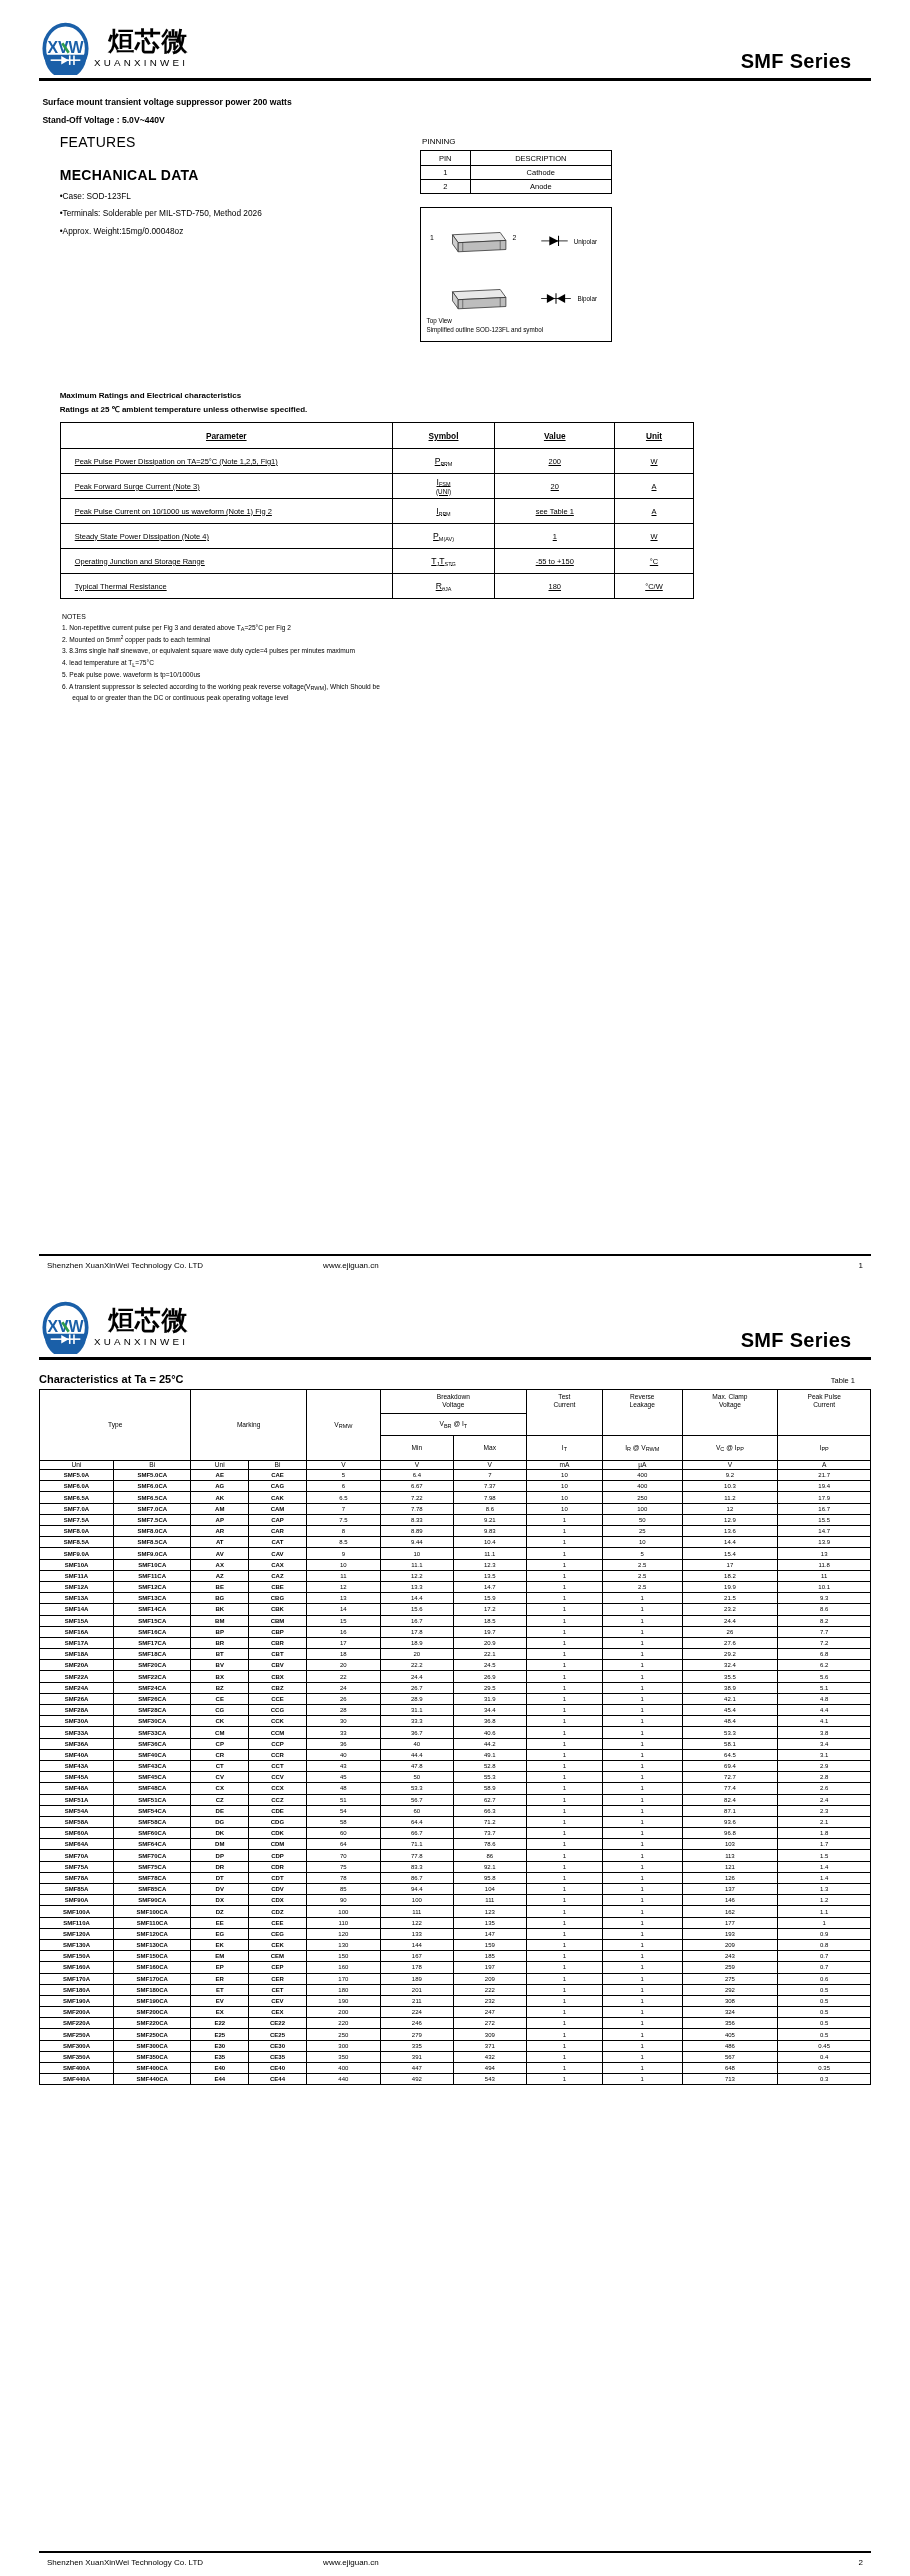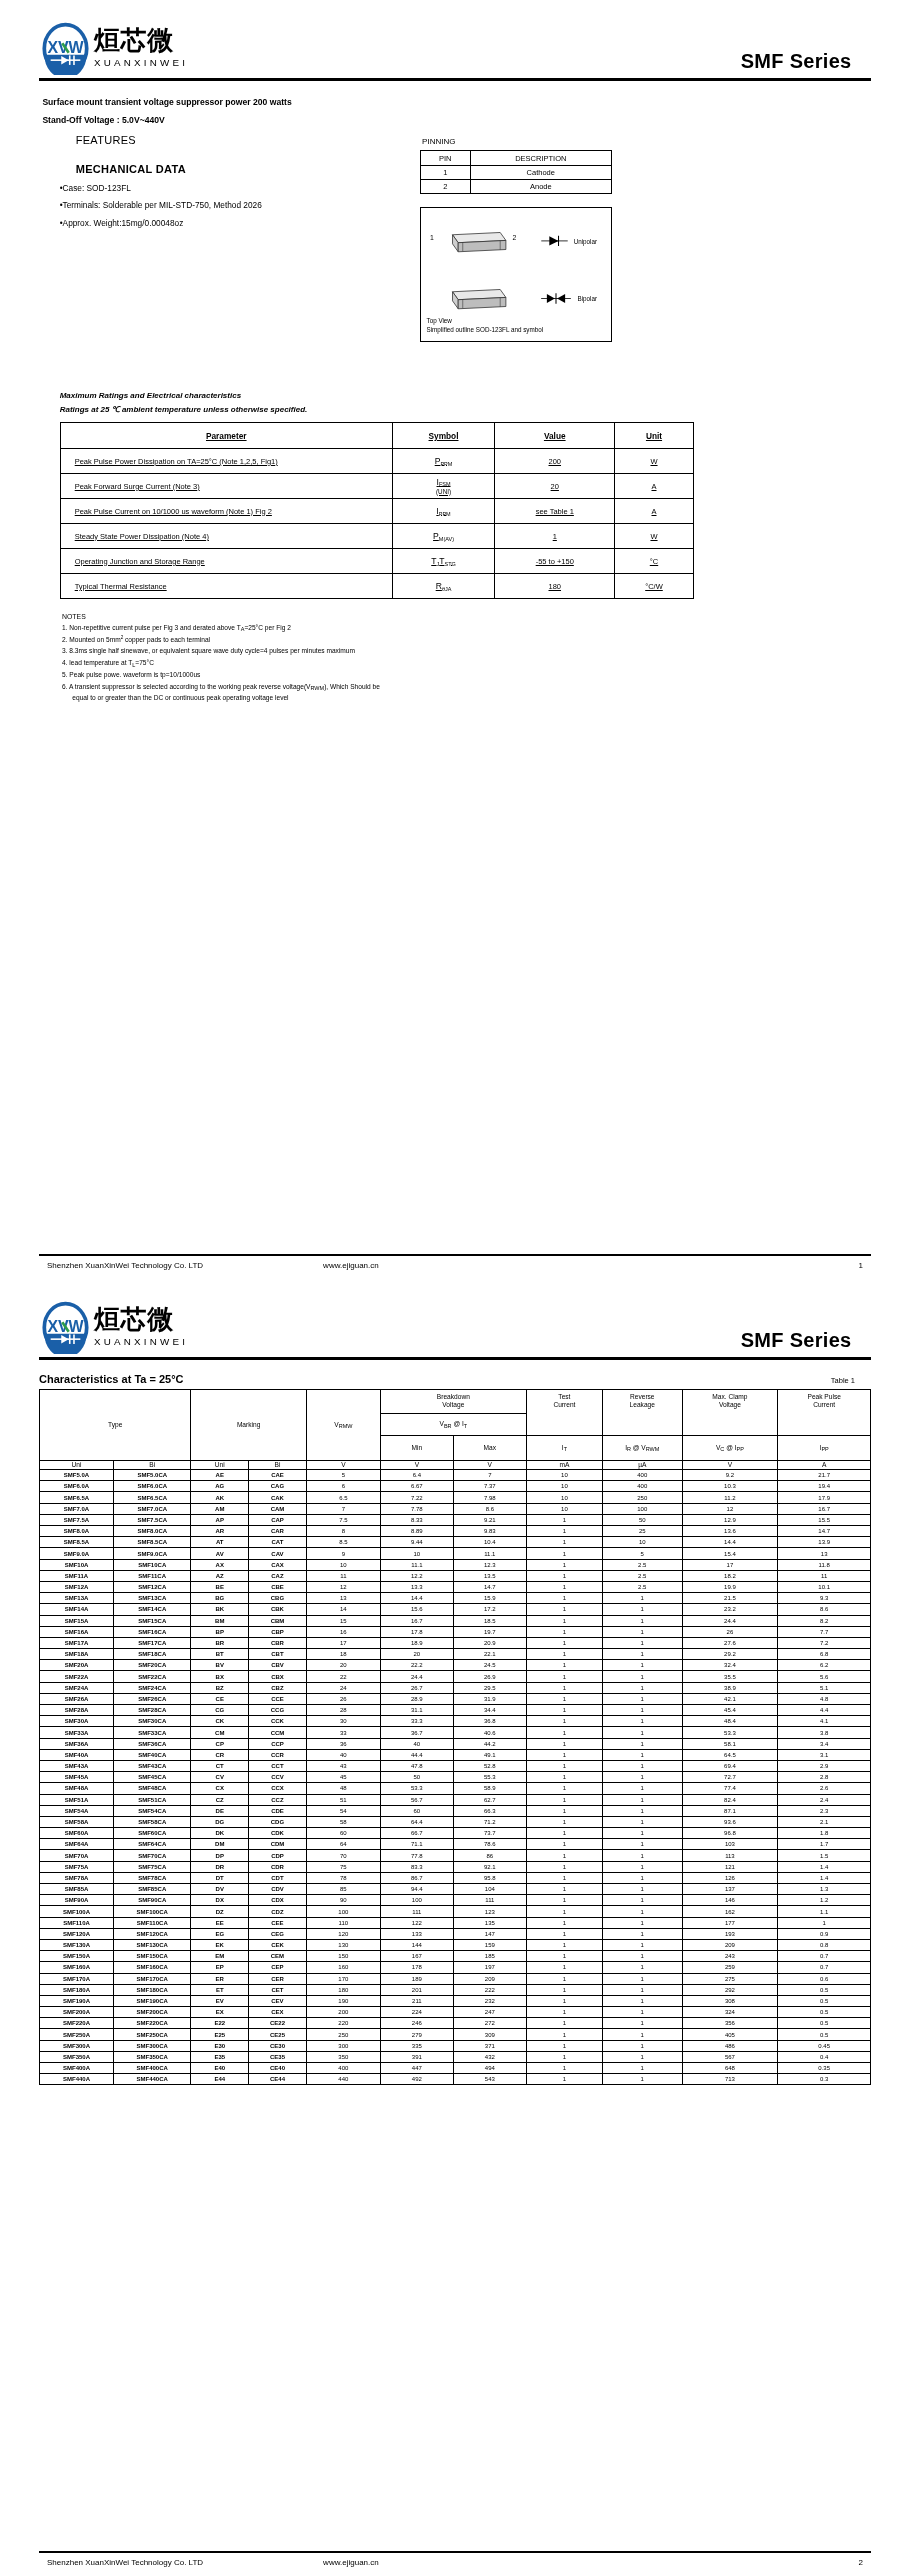--- a/index.html
+++ b/index.html
@@ -11,37 +11,37 @@
     -webkit-font-smoothing:antialiased;
   }
   .page { width:910px; position:relative; padding:0 39px; }
   .page1 { height:1279px; }
   .page2 { height:1297px; }
 
   
   .brandbar { display:flex; align-items:flex-end; padding-top:22px; }
   .logo-wrap { display:flex; align-items:center; gap:2px; }
   .logo-mark { width:53px; height:53px; position:relative; }
-  .logo-text-cn { font-family:Liberation Mono, monospace; font-size:26px; font-weight:bold; letter-spacing:0.6px; line-height:1; }
+  .logo-text-cn { font-family:Liberation Serif, serif; font-size:26px; font-weight:bold; letter-spacing:0.6px; line-height:1;text-align:right; }
   .logo-text-en { font-size:9.8px; letter-spacing:3.2px; font-weight:500; margin-top:1.7px; }
   .series-title {
     margin-left:auto; font-size:20px; font-weight:bold; letter-spacing:0.3px;
     padding-bottom:2.3px; padding-right:19.5px;
   }
   .rule { height:2.9px; background:#000; margin-top:3.4px; }
 
   
   .intro { margin-top:16px; }
   .intro-line { font-size:8.6px; font-weight:bold; margin:0 0 8px 3.4px; }
 
   .cols { display:flex; margin-top:9.2px; }
   .col-left { width:367px; padding-left:20.7px; }
   .col-right { flex:1; padding-left:13.8px; }
 
-  .sec-head { font-size:11px; letter-spacing:0.3px; margin-bottom:6.3px;margin-left:16px; }
+  .sec-head { font-size:14px; letter-spacing:0.3px; margin-bottom:6.3px; }
   .sec-head.bold { font-weight:bold; }
   ul.feat { list-style:none; margin:0; padding:0; }
   ul.feat li { font-size:8.3px; line-height:1.62; position:relative; padding-left:9.8px; }
   ul.feat li.cont { padding-left:9.8px; }
   ul.feat li.bullet::before { content:"\2022"; position:absolute; left:1.1px; top:-0.6px; font-size:9.2px; }
   .mech { margin-top:17px; }
   .mech p { font-size:8.3px; margin:0 0 5.2px 0; line-height:1.5; }
 
   
   .pin-title { font-size:8px; margin:2.3px 0 4.6px 2.3px; }
@@ -54,21 +54,21 @@
   table.pin .c1 { width:50px; }
 
   .pkgbox { width:192px; border:1px solid #000; margin-top:12.6px; padding:6.9px 5.7px 4.6px 5.7px; height:135px; position:relative; }
   .pkg-row { display:flex; align-items:center; height:53px; position:relative; }
   .pkg-svg { margin-left:17px; }
   .pkg-cap { position:absolute; right:8px; font-size:6.3px; }
   .tv { position:absolute; left:5.7px; bottom:17px; font-size:6.3px; }
   .tv2 { position:absolute; left:5.7px; bottom:8px; font-size:6.3px; }
 
   
-  .ratings-head { margin-top:49px; padding-left:20.7px;font-style:italic; }
+  .ratings-head { margin-top:49px; padding-left:20.7px; }
   .ratings-head p { font-size:8px; font-weight:bold; margin:0 0 3.4px 0; }
 
   table.ratings { border-collapse:collapse; width:634px; margin:8px 0 0 20.7px; table-layout:fixed; }
   table.ratings th, table.ratings td {
     border:0.9px solid #000; font-size:7.5px; font-weight:normal; padding:0 14px;
     height:25px; vertical-align:middle;text-decoration:underline;
   }
   table.ratings thead th { text-align:center; font-weight:bold; font-size:8.3px; height:26px; }
   table.ratings td.param { text-align:left; }
   table.ratings td.ctr { text-align:center; }

